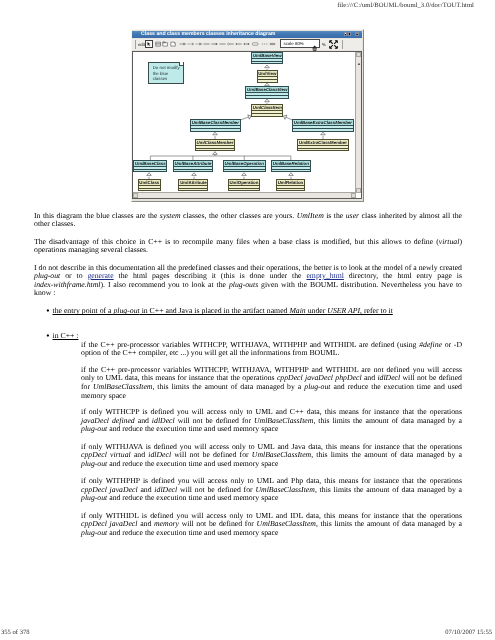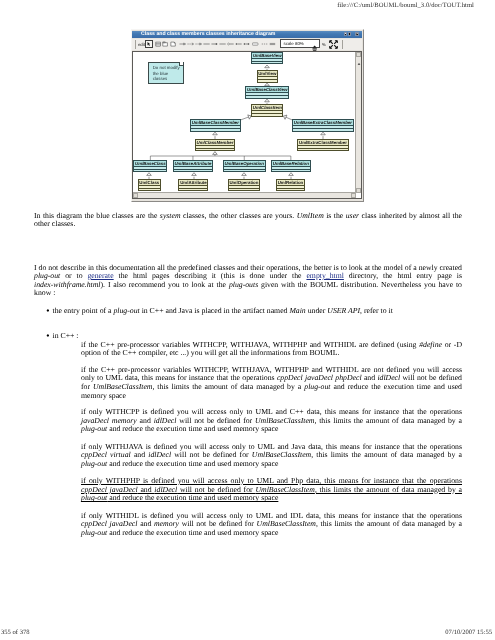--- a/index.html
+++ b/index.html
@@ -58,21 +58,21 @@
  .cls .nm{position:absolute;left:0;right:0;top:-0.3px;height:5.3px;line-height:5.7px;text-align:center;
    font-family:"Liberation Sans",sans-serif;font-size:4.4px;font-weight:bold;color:#111;white-space:nowrap;overflow:hidden;}
  .cls .nm.ab{font-style:italic;}
  .cls .c1{position:absolute;left:0;right:0;top:5.0px;height:2.75px;box-sizing:border-box;border-top:0.55px solid #333;}
  .cls .c2{position:absolute;left:0;right:0;top:7.75px;bottom:0;box-sizing:border-box;border-top:0.55px solid #333;}
  .cls.sys .c1,.cls.sys .c2{border-top-color:#2f4d50;background:#c5eaea;}
  .cls.usr .c1,.cls.usr .c2{border-top-color:#4e4e2c;background:#f0f0d2;}
 
  svg.links{position:absolute;left:0;top:0;width:100%;height:100%;overflow:visible;}
  .p{position:absolute;left:34px;width:428px;font-size:7.75px;line-height:8.6px;text-align:justify;}
- .b{position:absolute;left:52.5px;width:409.5px;font-size:7.75px;line-height:8.6px;text-align:justify;}
+ .b{position:absolute;left:52.5px;width:409.5px;font-size:7.75px;line-height:8.6px;text-align:justify;text-decoration:underline;}
  .b .bul{position:absolute;left:-6.2px;top:-0.3px;font-size:5.4px;}
  .sp{position:absolute;left:81px;width:381px;font-size:7.75px;line-height:8.6px;text-align:justify;}
  i{font-style:italic;}
  u{text-decoration:underline;color:#1c2d86;}
 </style>
 </head>
 <body>
 
 <div class="page">
 
@@ -390,33 +390,34 @@
           
         </span>
         <span class="sarrow" style="right:0;bottom:0;">
           
         </span>
       </div>
     </div>
   </div>
 
   <div class="p" style="top:211.8px;">In this diagram the blue classes are the <i>system</i> classes, the other classes are yours. <i>UmlItem</i> is the <i>user</i> class inherited by almost all the other classes.</div>
+  <div class="p" style="top:237.9px;">The disadvantage of this choice in C++ is to recompile many files when a base class is modified, but this allows to define (<i>virtual</i>) operations managing several classes.</div>
   <div class="p" style="top:263.5px;">I do not describe in this documentation all the predefined classes and their operations, the better is to look at the model of a newly created <i>plug‑out</i> or to <u>generate</u> the html pages describing it (this is done under the <u>empty_html</u> directory, the html entry page is <i>index‑withframe.html</i>). I also recommend you to look at the <i>plug‑outs</i> given with the BOUML distribution. Nevertheless you have to know :</div>
 
   <div class="b" style="top:307.2px;">
     <span class="bul">●</span>
     <span>the entry point of a <i>plug‑out</i> in C++ and Java is placed in the artifact named <i>Main</i> under <i>USER API</i>, refer to it</span>
   </div>
   <div class="b" style="top:332px;">
     <span class="bul">●</span>
     <span>in C++ :</span>
   </div>
 
   <div class="sp" style="top:340.8px;">if the C++ pre-processor variables WITHCPP, WITHJAVA, WITHPHP and WITHIDL are defined (using <i>#define</i> or -D option of the C++ compiler, etc ...) you will get all the informations from BOUML.</div>
   <div class="sp" style="top:365.8px;">if the C++ pre-processor variables WITHCPP, WITHJAVA, WITHPHP and WITHIDL are not defined you will access only to UML data, this means for instance that the operations <i>cppDecl javaDecl phpDecl</i> and <i>idlDecl</i> will not be defined for <i>UmlBaseClassItem</i>, this limits the amount of data managed by a <i>plug‑out</i> and reduce the execution time and used memory space</div>
-  <div class="sp" style="top:408.0px;">if only WITHCPP is defined you will access only to UML and C++ data, this means for instance that the operations <i>javaDecl memory</i> and <i>idlDecl</i> will not be defined for <i>UmlBaseClassItem</i>, this limits the amount of data managed by a <i>plug‑out</i> and reduce the execution time and used memory space</div>
+  <div class="sp" style="top:408.0px;">if only WITHCPP is defined you will access only to UML and C++ data, this means for instance that the operations <i>javaDecl defined</i> and <i>idlDecl</i> will not be defined for <i>UmlBaseClassItem</i>, this limits the amount of data managed by a <i>plug‑out</i> and reduce the execution time and used memory space</div>
   <div class="sp" style="top:442.5px;">if only WITHJAVA is defined you will access only to UML and Java data, this means for instance that the operations <i>cppDecl virtual</i> and <i>idlDecl</i> will not be defined for <i>UmlBaseClassItem</i>, this limits the amount of data managed by a <i>plug‑out</i> and reduce the execution time and used memory space</div>
-  <div class="sp" style="top:477.0px;text-decoration:underline;">if only WITHPHP is defined you will access only to UML and Php data, this means for instance that the operations <i>cppDecl javaDecl</i> and <i>idlDecl</i> will not be defined for <i>UmlBaseClassItem</i>, this limits the amount of data managed by a <i>plug‑out</i> and reduce the execution time and used memory space</div>
+  <div class="sp" style="top:477.0px;">if only WITHPHP is defined you will access only to UML and Php data, this means for instance that the operations <i>cppDecl javaDecl</i> and <i>idlDecl</i> will not be defined for <i>UmlBaseClassItem</i>, this limits the amount of data managed by a <i>plug‑out</i> and reduce the execution time and used memory space</div>
   <div class="sp" style="top:511.6px;">if only WITHIDL is defined you will access only to UML and IDL data, this means for instance that the operations <i>cppDecl javaDecl</i> and <i>memory</i> will not be defined for <i>UmlBaseClassItem</i>, this limits the amount of data managed by a <i>plug‑out</i> and reduce the execution time and used memory space</div>
 
   <div class="ftr-left">355 of 378</div>
   <div class="ftr-right">07/10/2007 15:55</div>
 </div>
 
 </body></html>

